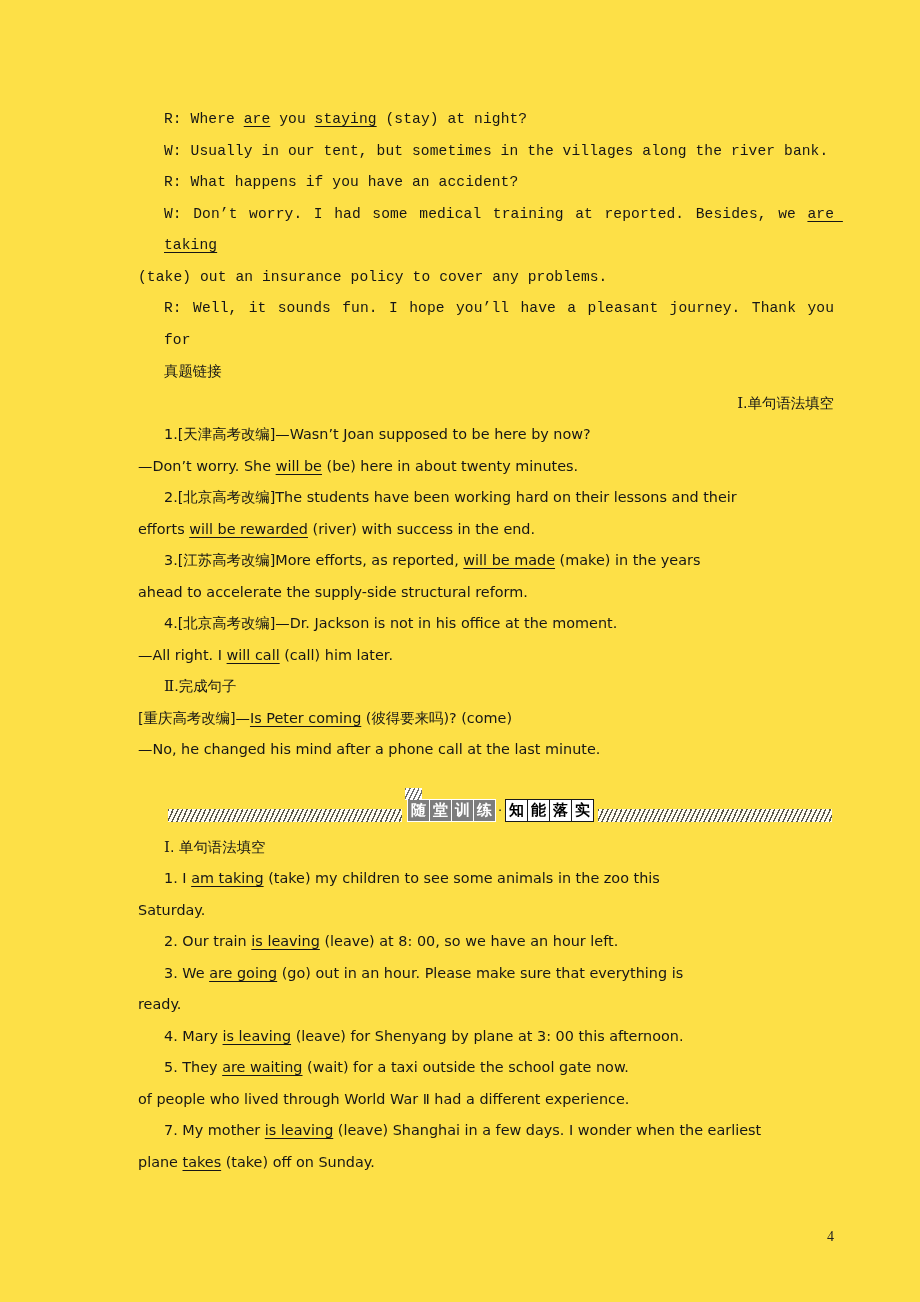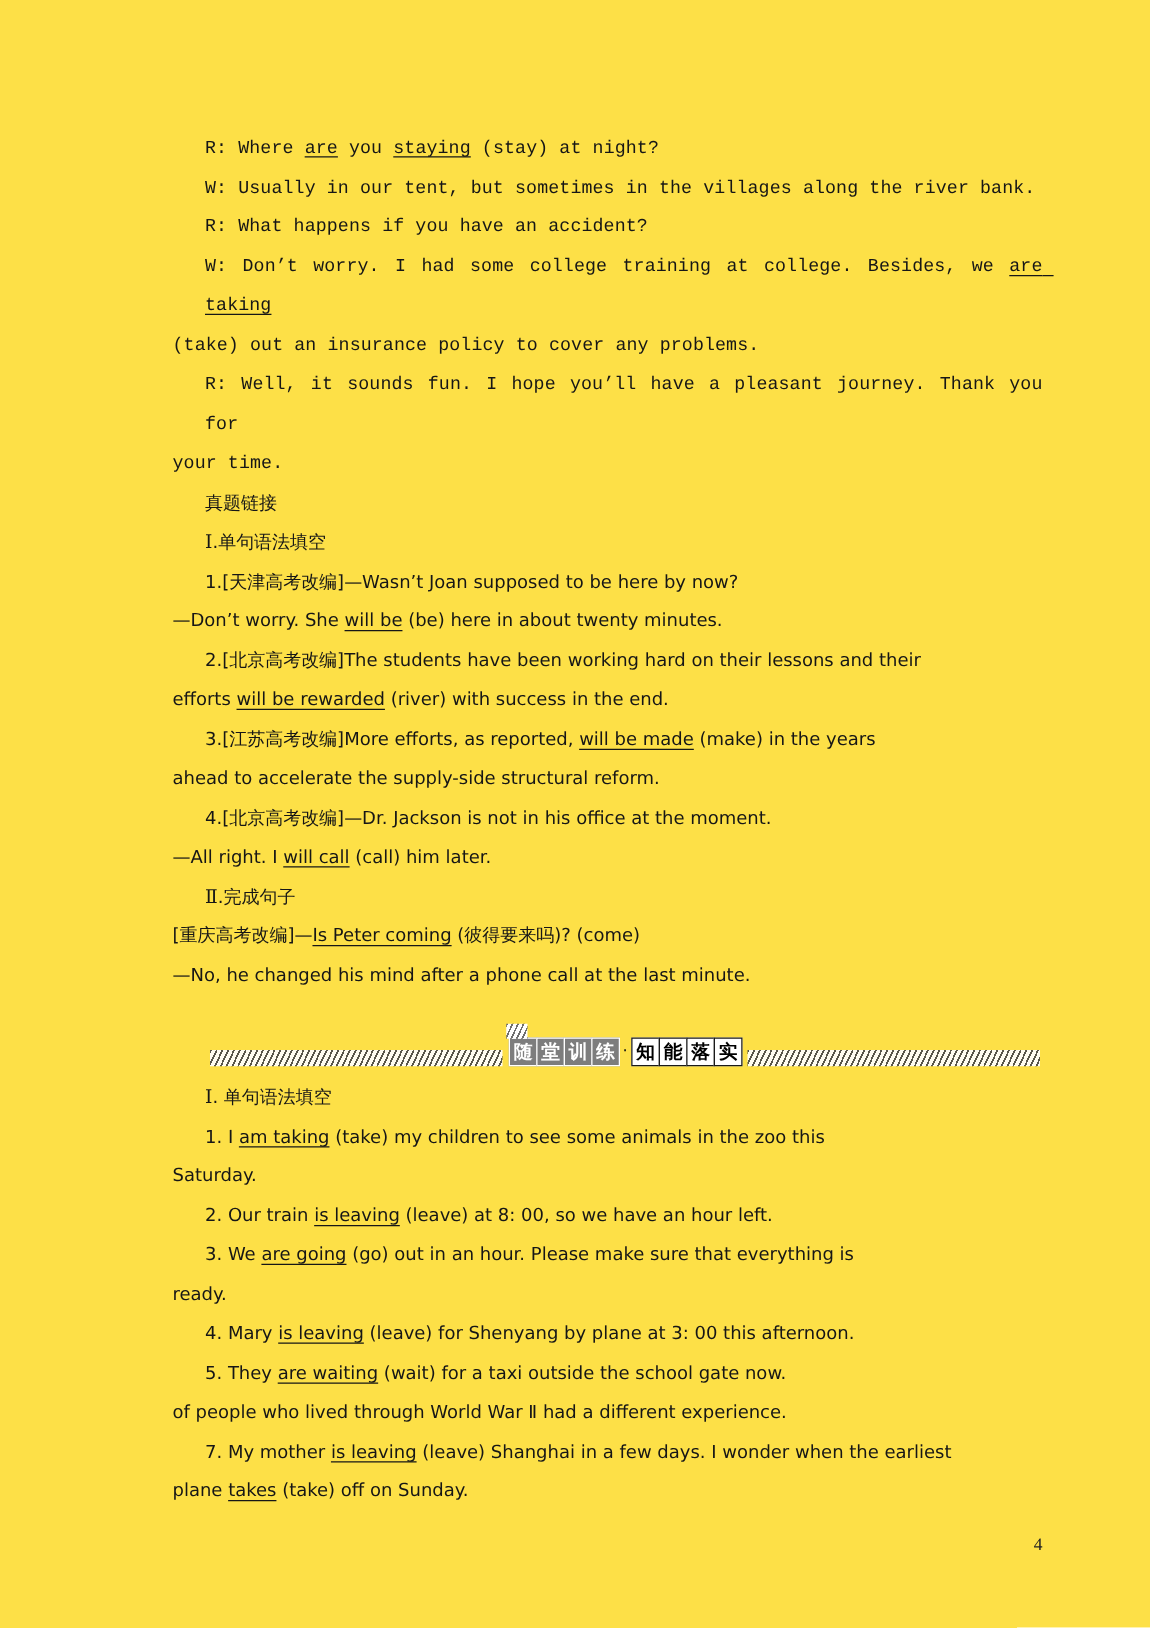--- a/index.html
+++ b/index.html
@@ -150,29 +150,28 @@
 </head>
 <body>
 
 <div class="page">
   <div class="content">
 
     <div id="dialogue-block">
         <div class="line nojust indent"><span>R: Where </span><span class="u">are</span><span> you </span><span class="u">staying</span><span> (stay) at night?</span></div>
         <div class="line nojust indent"><span>W: Usually in our tent, but sometimes in the villages along the river bank.</span></div>
         <div class="line nojust indent"><span>R: What happens if you have an accident?</span></div>
-        <div class="line wide indent"><span>W: Don’t worry. I had some college training at college. Besides, we </span><span class="u">are taking</span></div>
+        <div class="line wide indent"><span>W: Don’t worry. I had some medical training at reported. Besides, we </span><span class="u">are taking</span></div>
         <div class="line nojust"><span>(take) out an insurance policy to cover any problems.</span></div>
         <div class="line wide indent"><span>R: Well, it sounds fun. I hope you’ll have a pleasant journey. Thank you for</span></div>
-        <div class="line nojust"><span>your time.</span></div>
       </div>
 
     <div class="cjk" style="padding-left:26px;">真题链接</div>
 
-    <div class="cjk" style="padding-left:26px;">
+    <div class="cjk" style="padding-left:26px;text-align:right;">
       <span class="roman">Ⅰ</span><span>.单句语法填空</span>
     </div>
 
     <div id="real-exam-items">
         <div class="cjk mix nojust indent"><span>1.[天津高考改编]—Wasn’t Joan supposed to be here by now?</span></div>
         <div class="cjk mix nojust"><span>—Don’t worry. She </span><span class="u">will be</span><span> (be) here in about twenty minutes.</span></div>
         <div class="cjk mix wide indent"><span>2.[北京高考改编]The students have been working hard on their lessons and their</span></div>
         <div class="cjk mix nojust"><span>efforts </span><span class="u">will be rewarded</span><span> (river) with success in the end.</span></div>
         <div class="cjk mix wide indent"><span>3.[江苏高考改编]More efforts, as reported, </span><span class="u">will be made</span><span> (make) in the years</span></div>
         <div class="cjk mix nojust"><span>ahead to accelerate the supply-side structural reform.</span></div>

